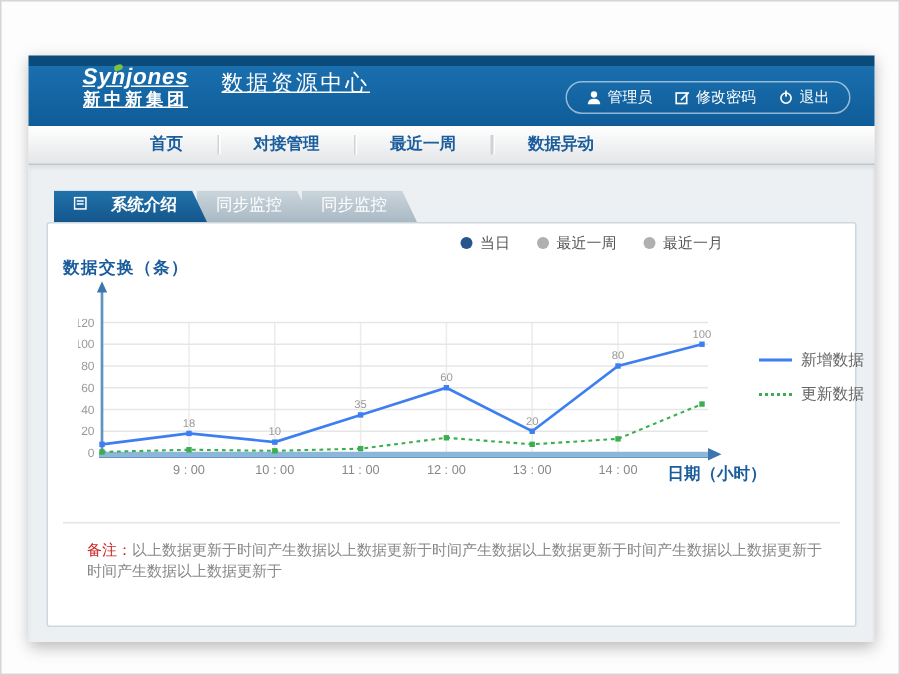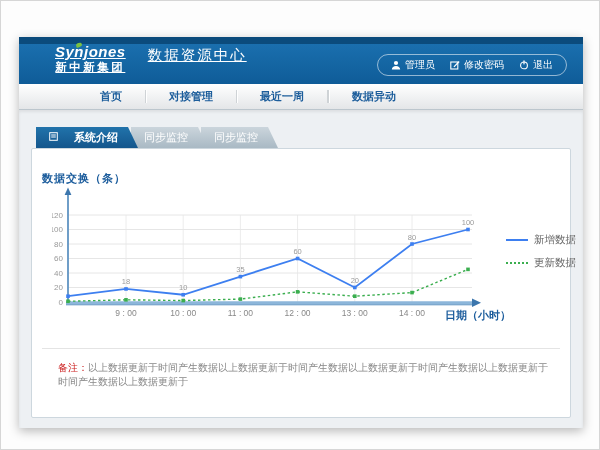--- a/index.html
+++ b/index.html
@@ -121,20 +121,34 @@
           </div>
           <div class="tab inactive">
             <span>同步监控</span>
           </div>
           <div class="tab inactive">
             <span>同步监控</span>
           </div>
         </div>
 
       <div class="panel">
+        <div class="range-group">
+            <div class="range-opt">
+              <span class="dot sel"></span>
+              <span>当日</span>
+            </div>
+            <div class="range-opt">
+              <span class="dot"></span>
+              <span>最近一周</span>
+            </div>
+            <div class="range-opt">
+              <span class="dot"></span>
+              <span>最近一月</span>
+            </div>
+          </div>
         <div class="ylabel">数据交换（条）</div>
         <svg id="chart" width="460" height="140" viewBox="0 0 460 140">
             <g>
               <line x1="74" y1="30" x2="74" y2="117" stroke="#ececec" stroke-width="1"></line>
               <line x1="131.2" y1="30" x2="131.2" y2="117" stroke="#ececec" stroke-width="1"></line>
               <line x1="188.4" y1="30" x2="188.4" y2="117" stroke="#ececec" stroke-width="1"></line>
               <line x1="245.60000000000002" y1="30" x2="245.60000000000002" y2="117" stroke="#ececec" stroke-width="1"></line>
               <line x1="302.8" y1="30" x2="302.8" y2="117" stroke="#ececec" stroke-width="1"></line>
               <line x1="360" y1="30" x2="360" y2="117" stroke="#ececec" stroke-width="1"></line>
               <line x1="16" y1="102.5" x2="420" y2="102.5" stroke="#e6e6e6" stroke-width="1"></line>

